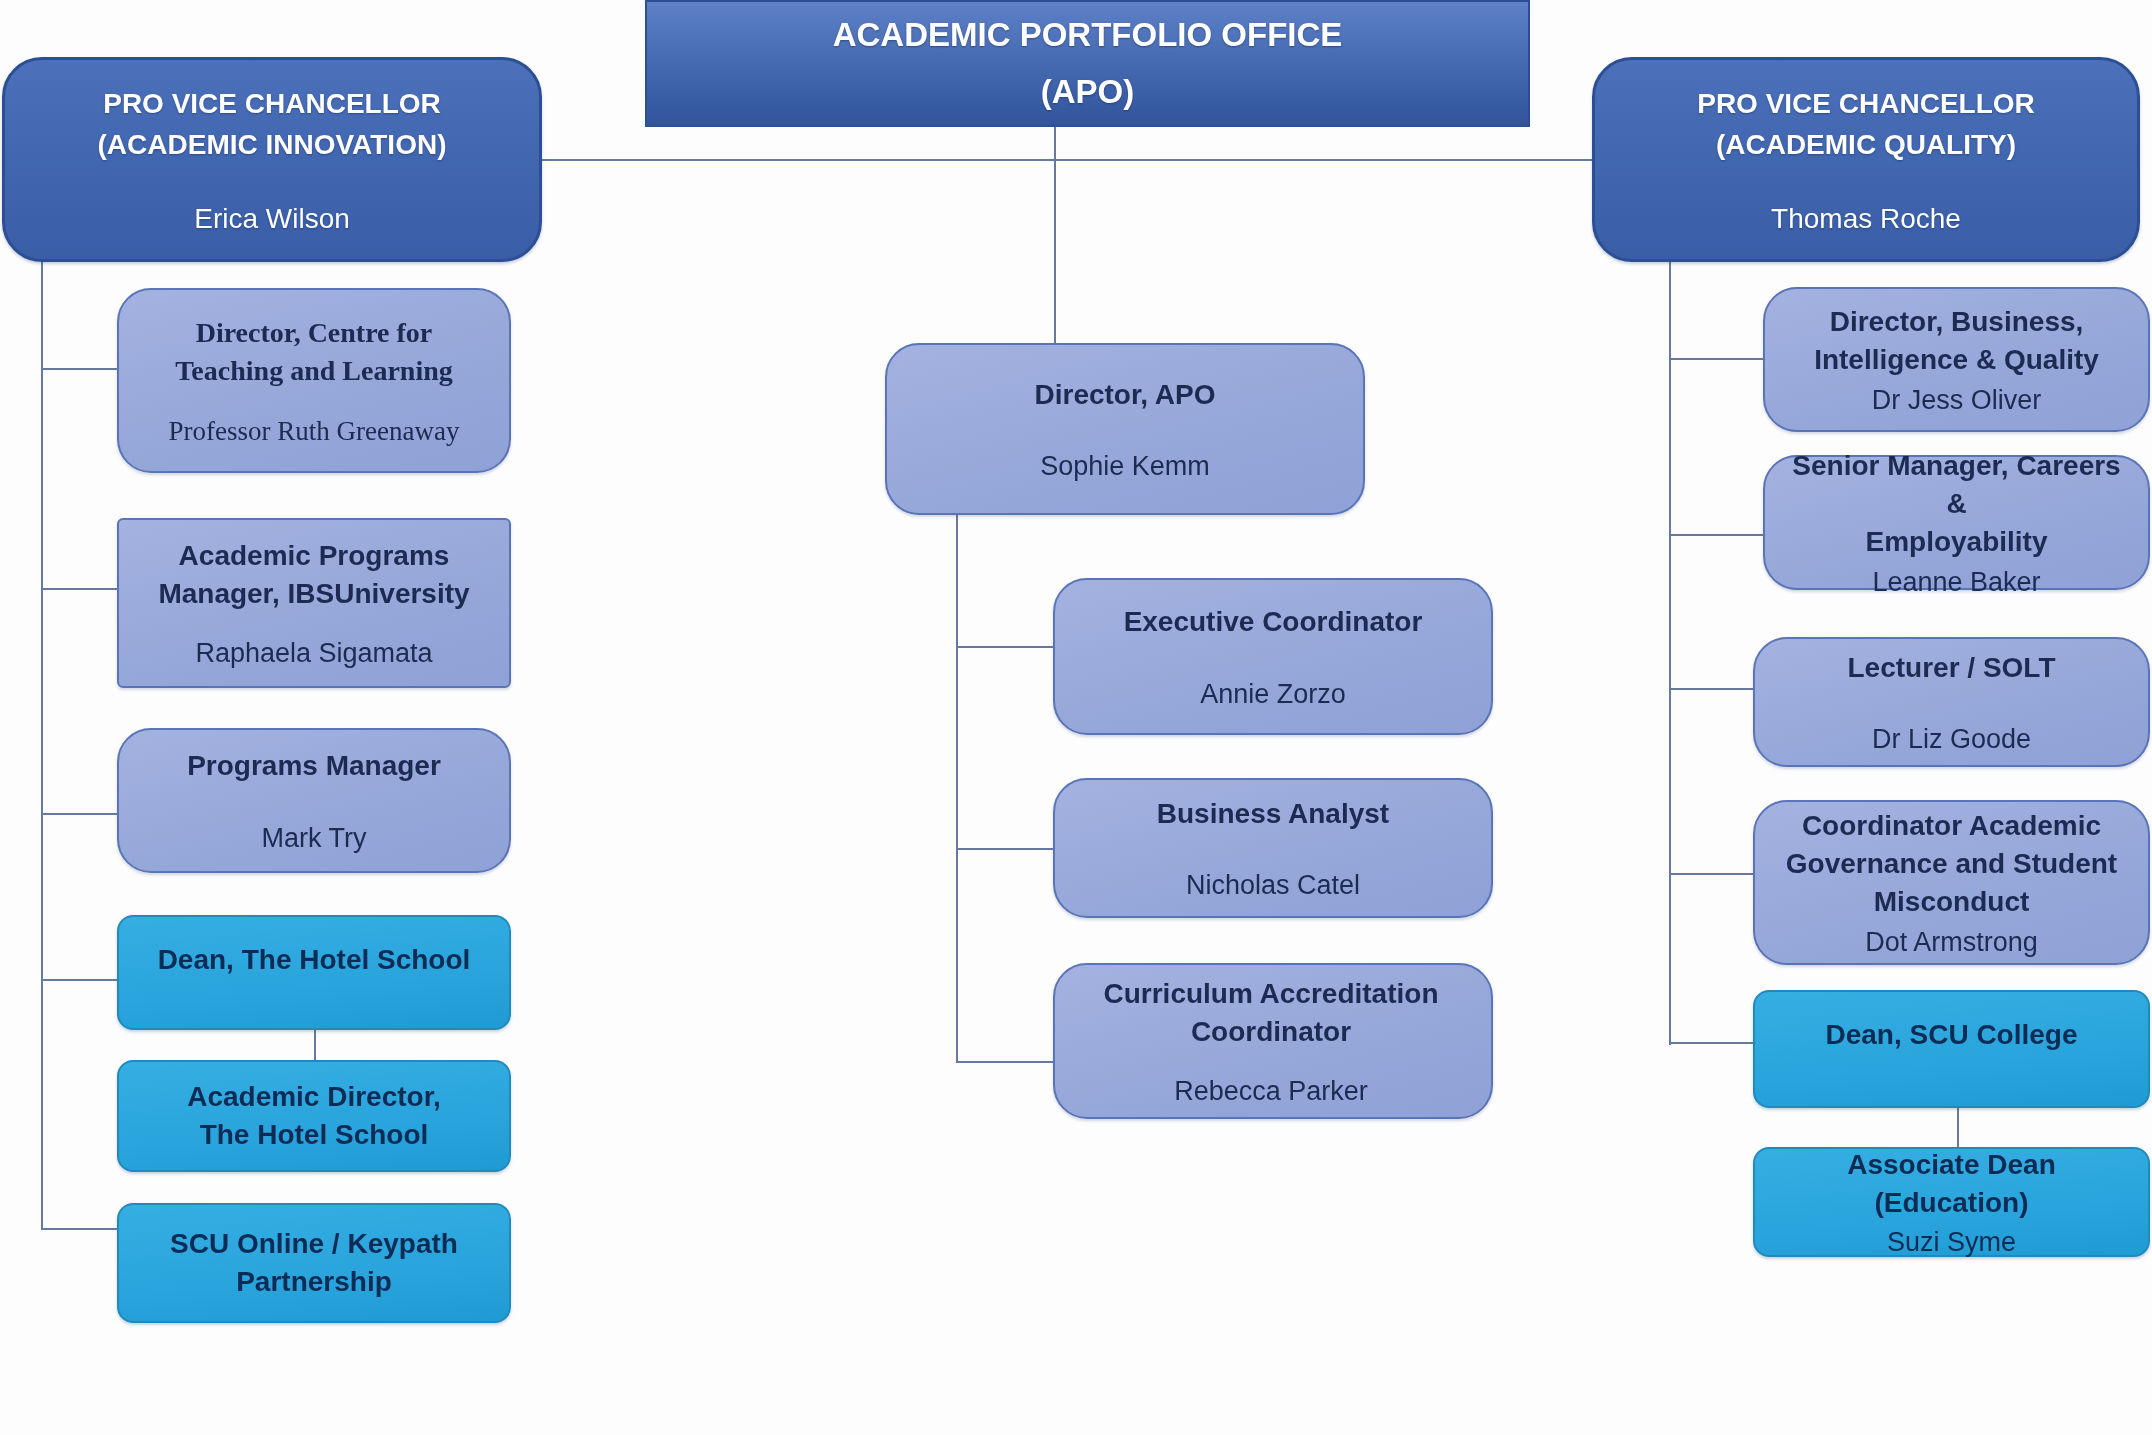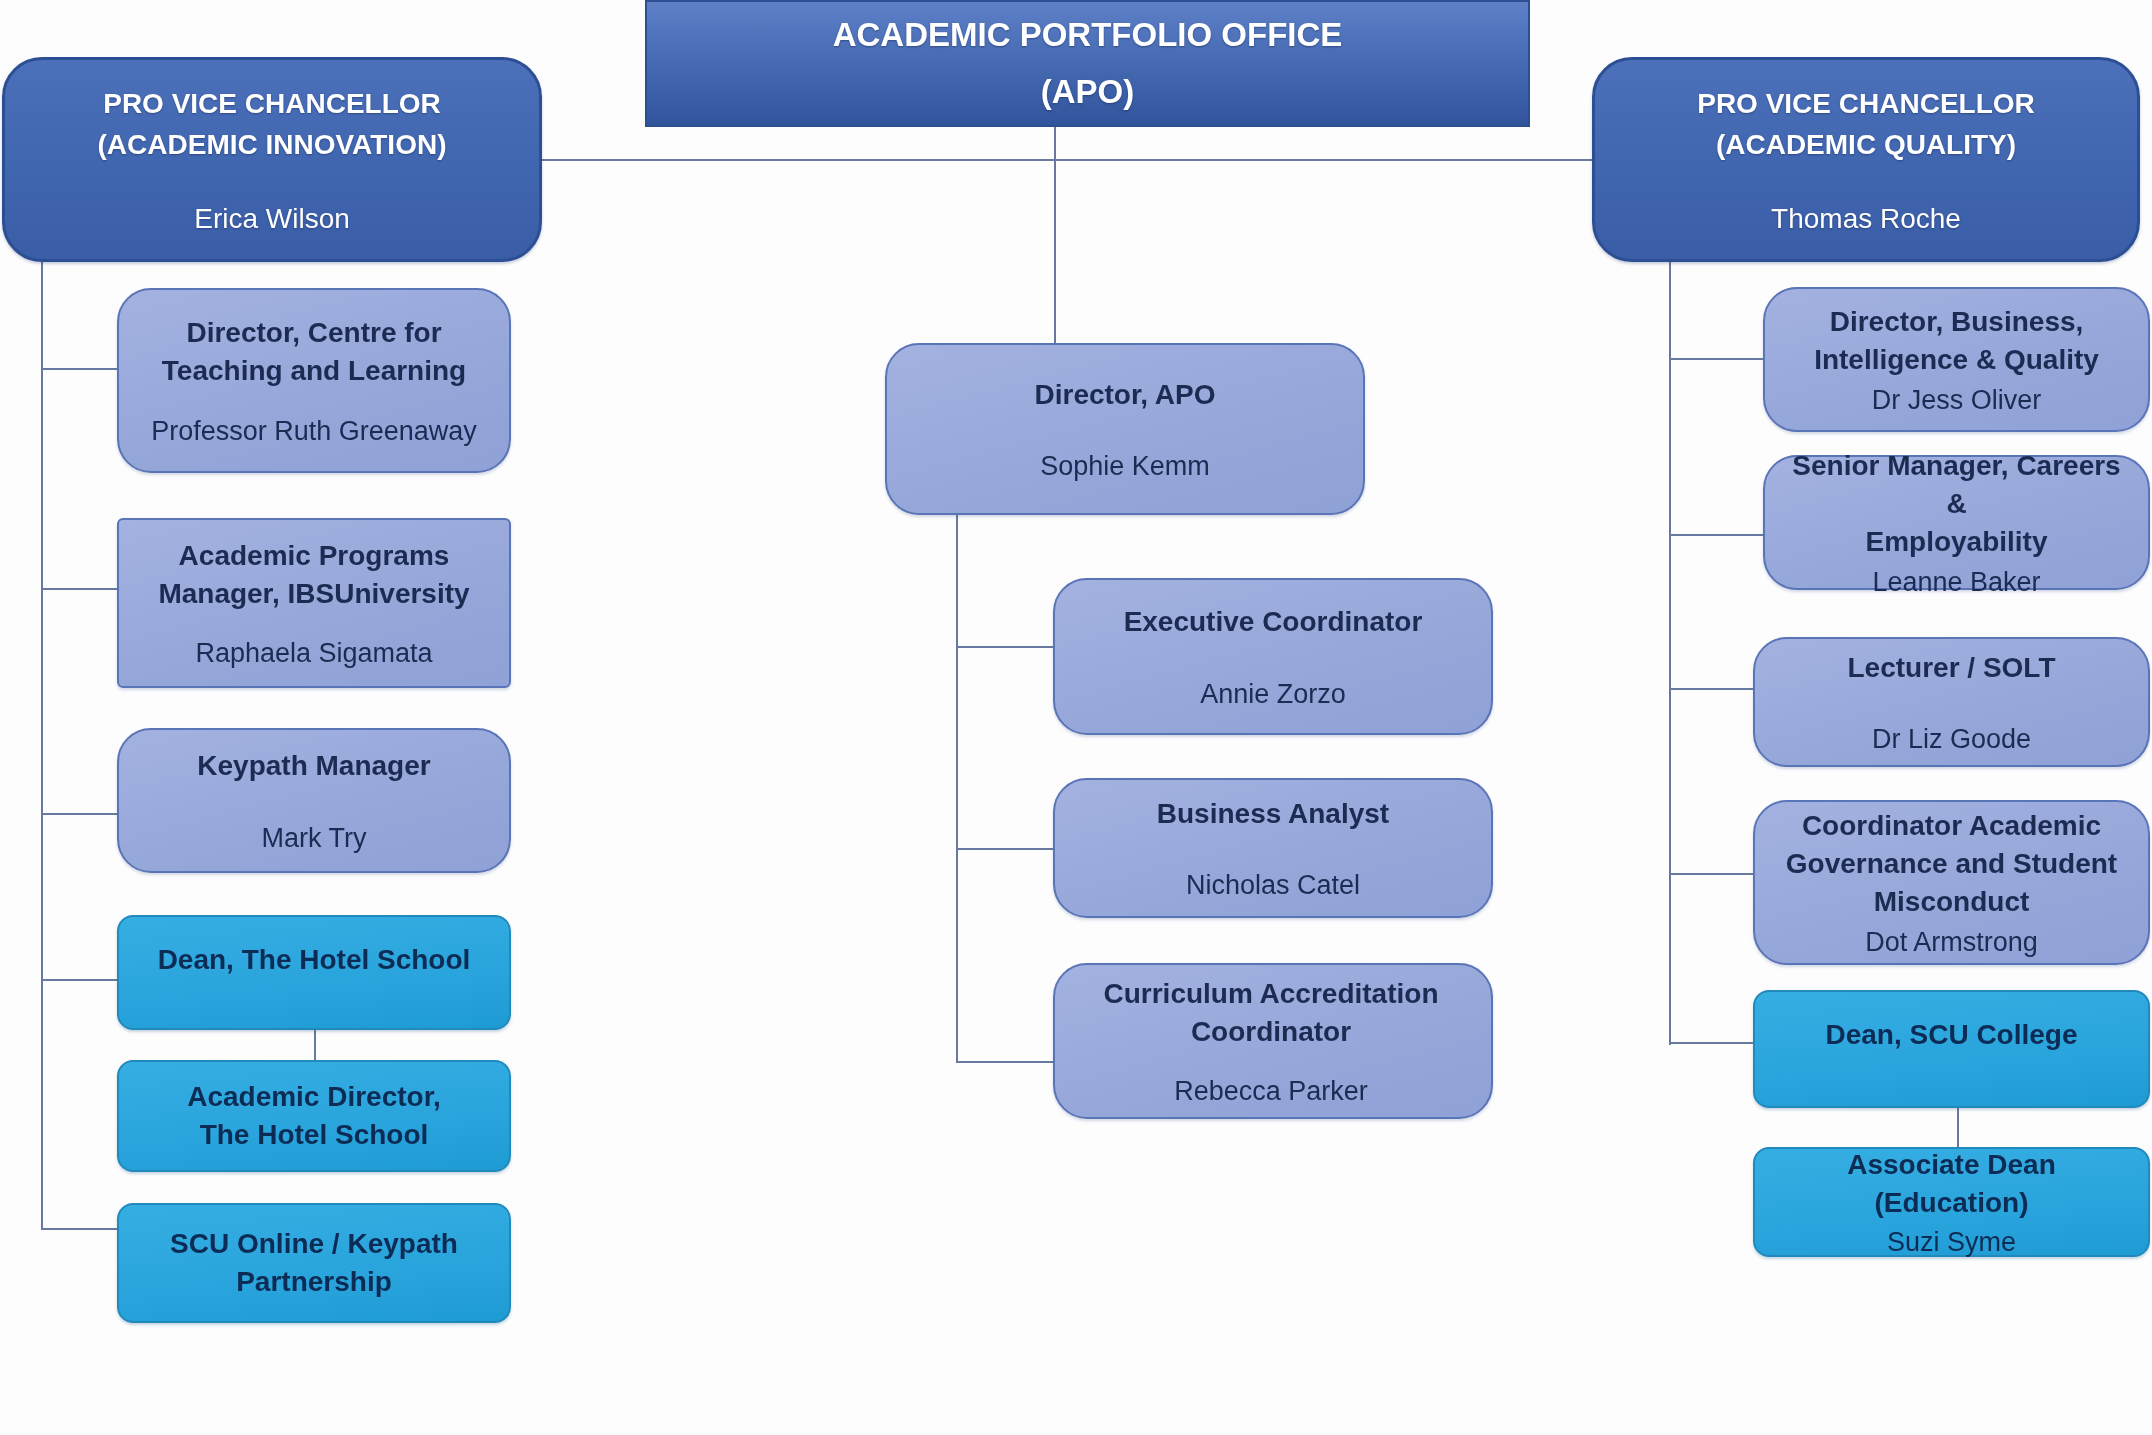--- a/index.html
+++ b/index.html
@@ -119,34 +119,34 @@
 (ACADEMIC INNOVATION)</div>
     <div class="name">Erica Wilson</div>
   </div>
 
   <div class="node dark gap-lg" style="left:1592px; top:57px; width:548px; height:205px;">
     <div class="title">PRO VICE CHANCELLOR
 (ACADEMIC QUALITY)</div>
     <div class="name">Thomas Roche</div>
   </div>
 
-  <div class="node light gap-md" style="left:117px; top:288px; width:394px; height:185px;">
+  <div class="node light gap-md" style="left:117px; top:288px; width:394px; height:185px;font-family:Liberation Serif, serif;">
     <div class="title">Director, Centre for
 Teaching and Learning</div>
     <div class="name">Professor Ruth Greenaway</div>
   </div>
 
   <div class="node light gap-md" style="left:117px; top:518px; width:394px; height:170px;border-radius:6px;">
     <div class="title">Academic Programs
 Manager, IBSUniversity</div>
     <div class="name">Raphaela Sigamata</div>
   </div>
 
   <div class="node light gap-lg" style="left:117px; top:728px; width:394px; height:145px;">
-    <div class="title">Keypath Manager</div>
+    <div class="title">Programs Manager</div>
     <div class="name">Mark Try</div>
   </div>
 
   <div class="node cyan" style="left:117px; top:915px; width:394px; height:115px; padding-bottom:40px;">
     <div class="title">Dean, The Hotel School</div>
   </div>
 
   <div class="node cyan" style="left:117px; top:1060px; width:394px; height:112px;">
     <div class="title">Academic Director,
 The Hotel School</div>

